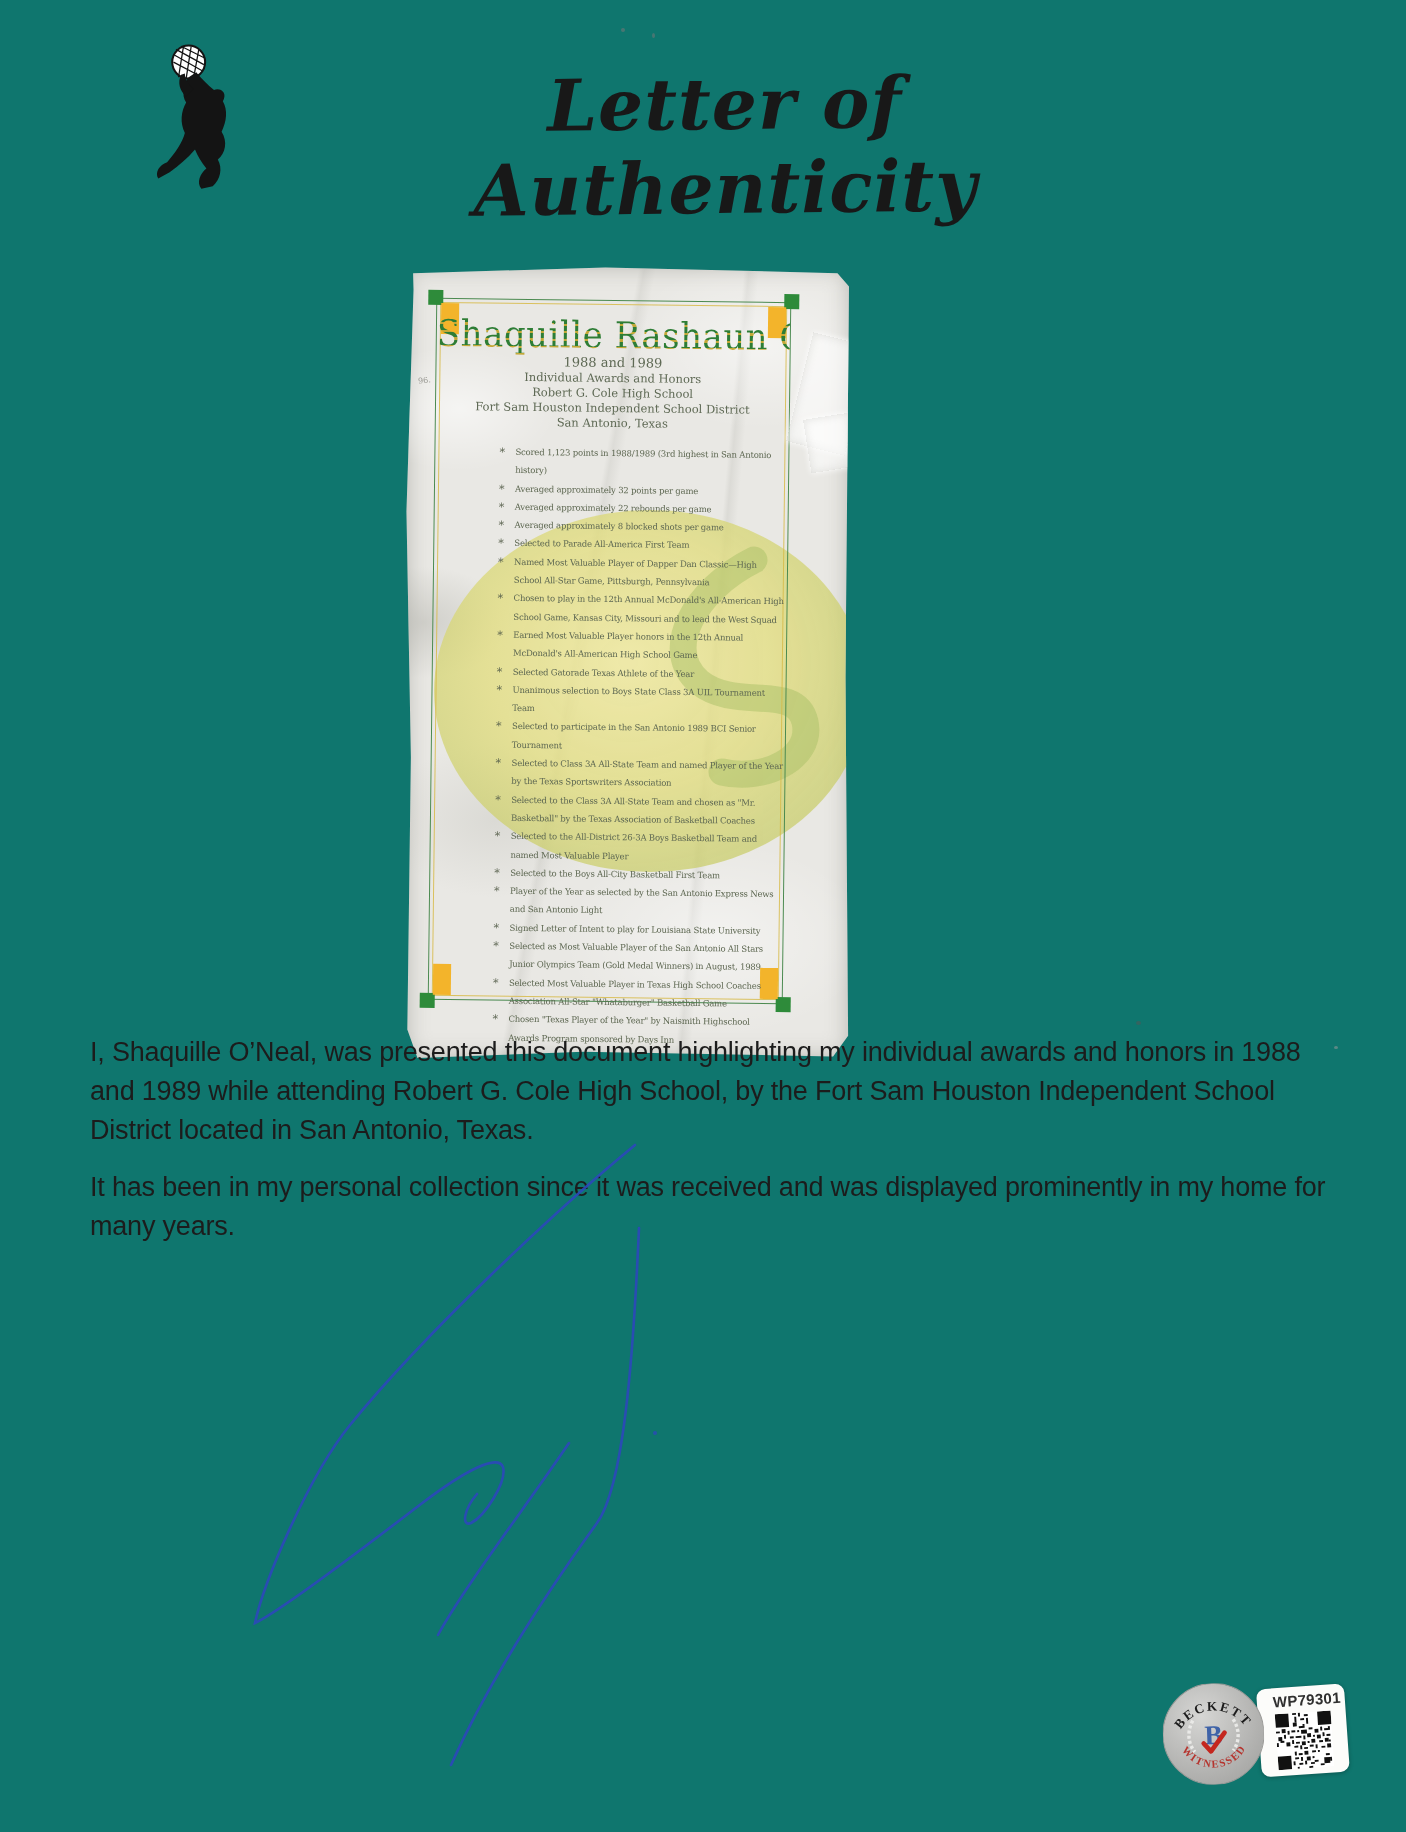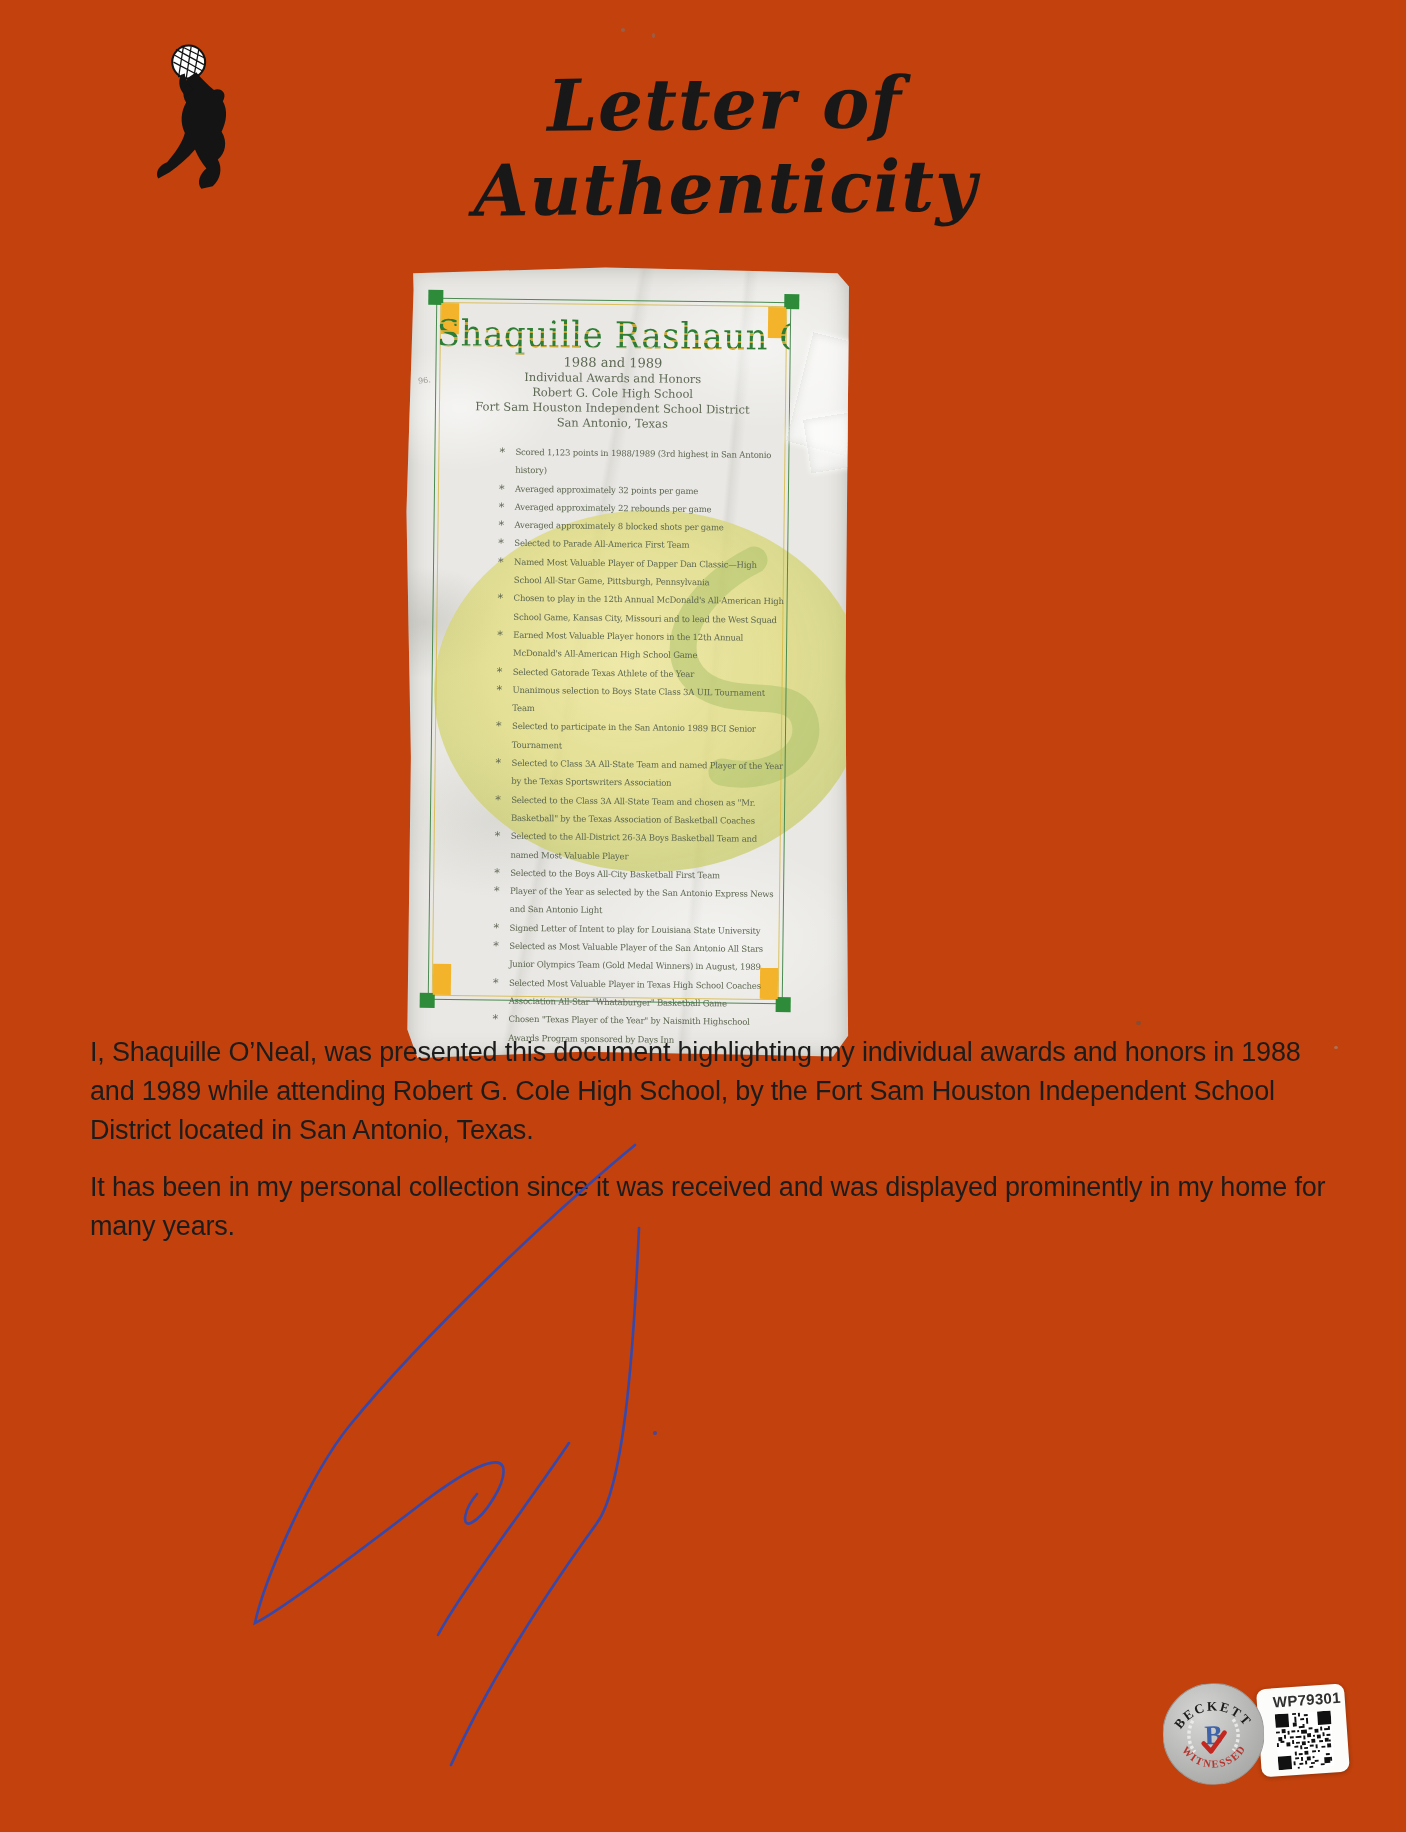--- a/index.html
+++ b/index.html
@@ -1,16 +1,16 @@
 <!DOCTYPE html>
 <html><head>
 <meta charset="utf-8">
 <style>
   html,body{margin:0;padding:0;background:#ffffff;}
-  .page{position:relative;width:1406px;height:1832px;background:#c2410c;overflow:hidden;
+  .page{position:relative;width:1406px;height:1832px;background:#0f766e;overflow:hidden;
         font-family:"Liberation Sans",sans-serif;}
 
   
   .logo{position:absolute;left:150px;top:38px;width:128px;height:152px;}
   .main-title{position:absolute;left:330px;top:62px;width:790px;text-align:center;
       font-family:"DejaVu Serif",serif;font-style:italic;font-weight:bold;
       font-size:71px;color:#181818;letter-spacing:1px;transform:rotate(-0.6deg);}
 
   
   .photo{position:absolute;left:406px;top:266px;width:443px;height:792px;background:#e9e8e4;

